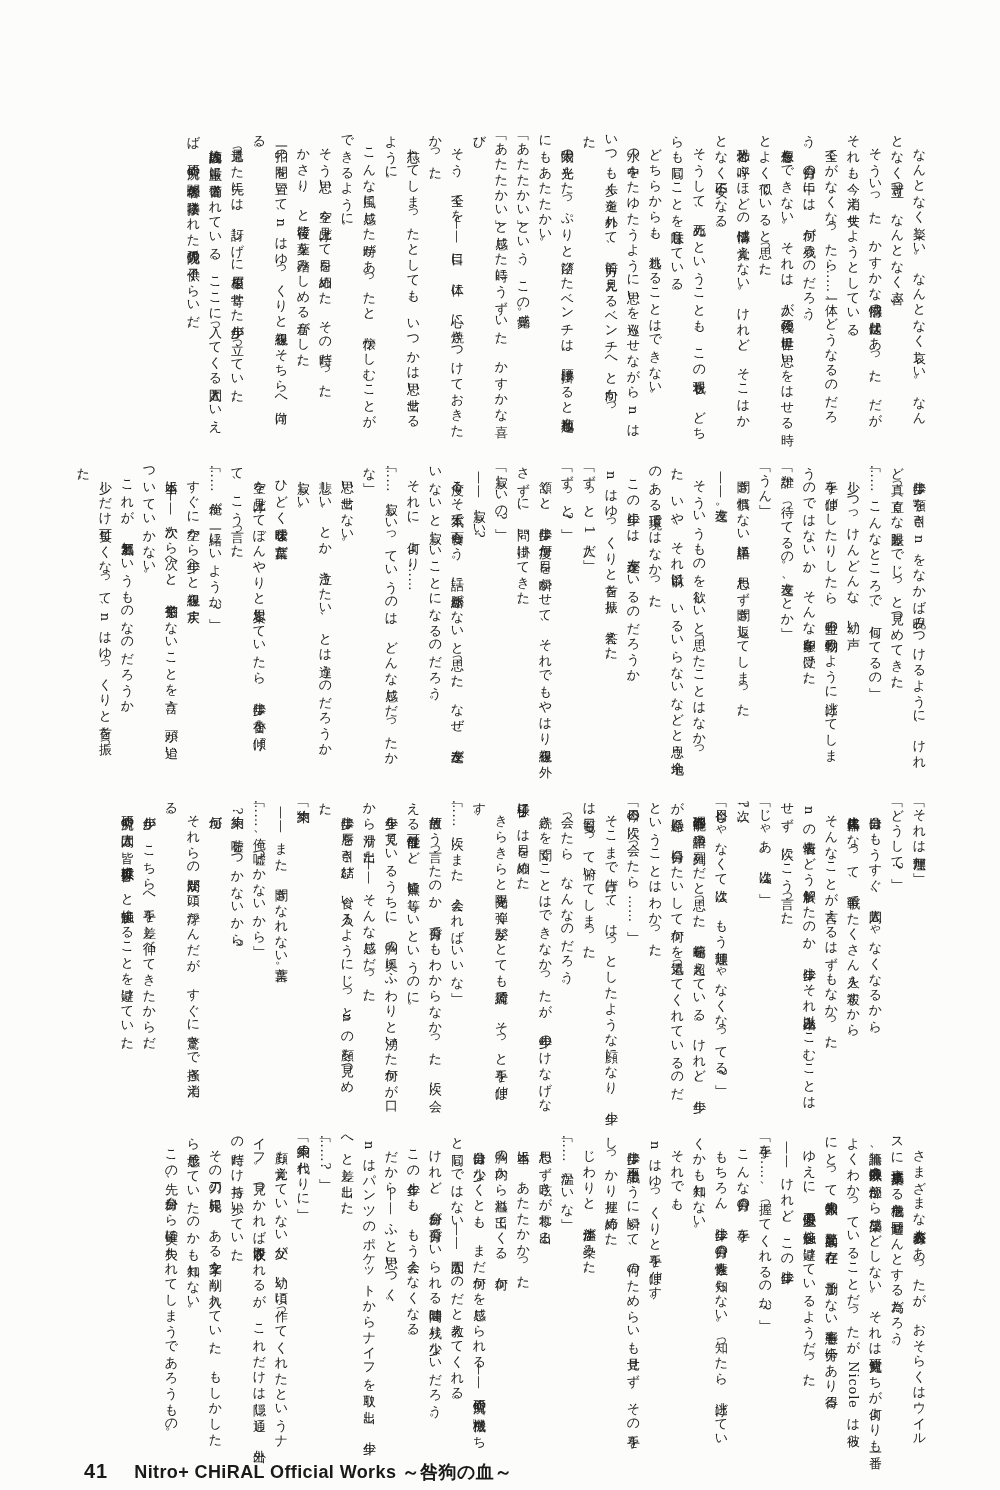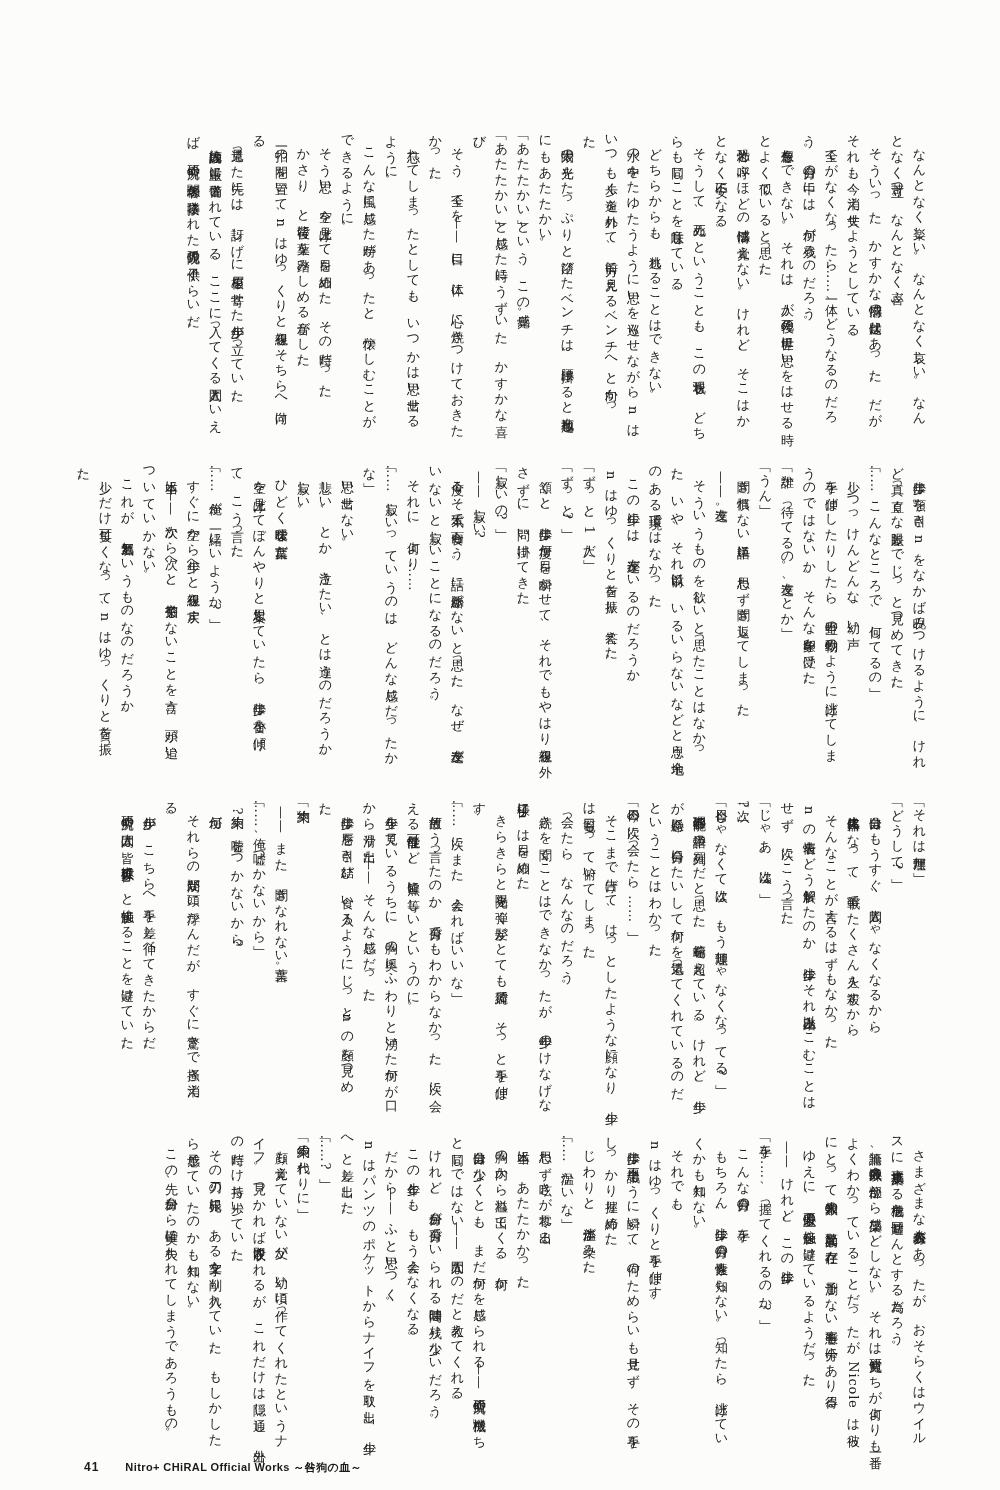--- a/index.html
+++ b/index.html
@@ -34,27 +34,27 @@
   #band4{top:1128px;height:320px;}
   .footer{
     position:absolute;
     left:84px;top:1460px;
     font-family:"Liberation Sans","DejaVu Sans",sans-serif;
     color:#1a1a1a;
     display:flex;
     align-items:baseline;
   }
   .pnum{
-    font-size:12px;
+    font-size:20px;
     font-weight:bold;
     letter-spacing:1px;
   }
   .ptitle{
     margin-left:26px;
-    font-size:11px;
+    font-size:18px;
     font-weight:bold;
     letter-spacing:0.4px;
   }
 </style>
 </head>
 <body>
 
 <div class="page">
 
   <section id="band1" class="band">

